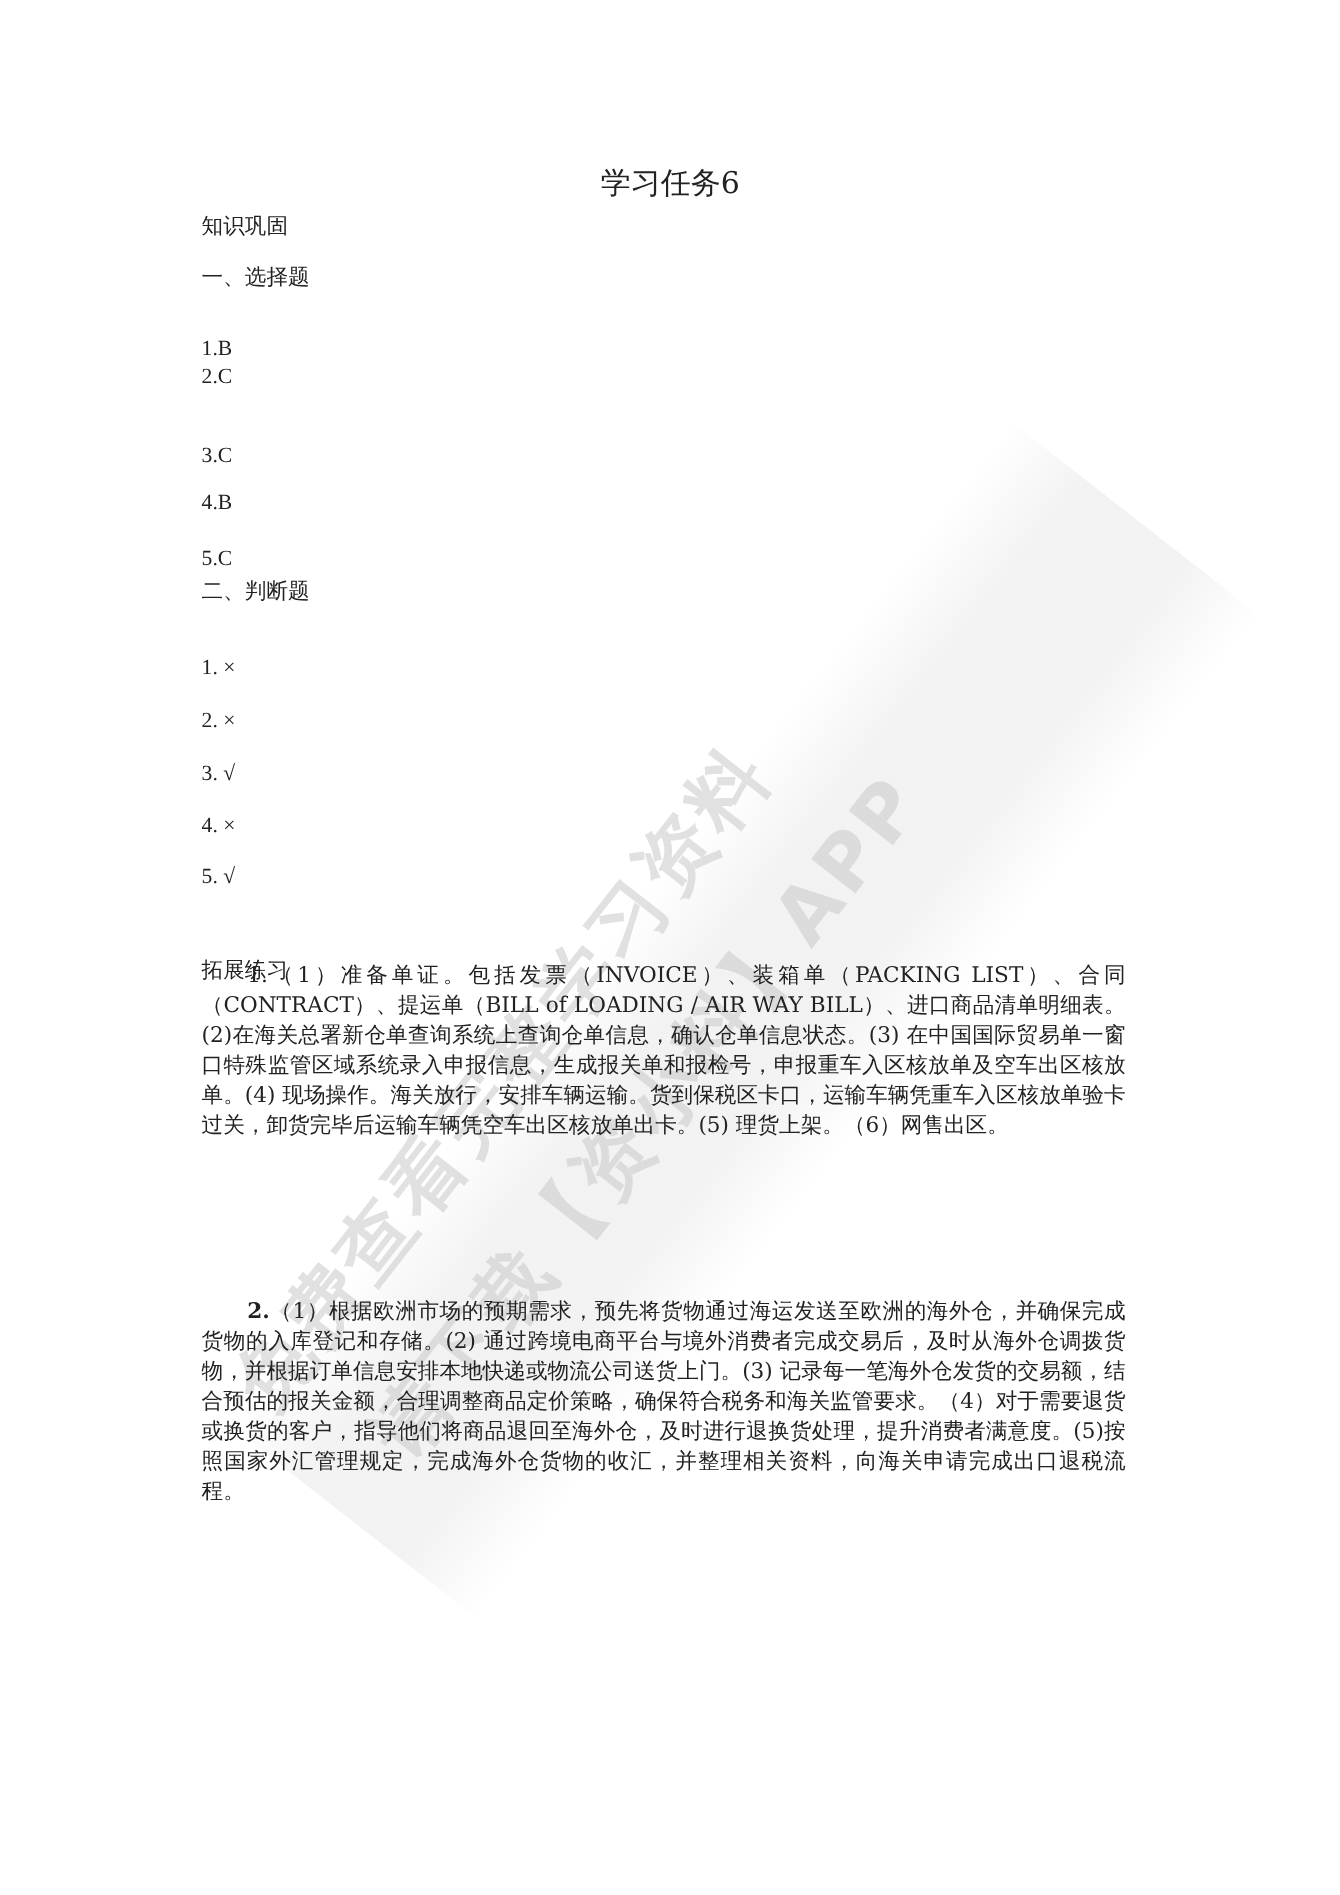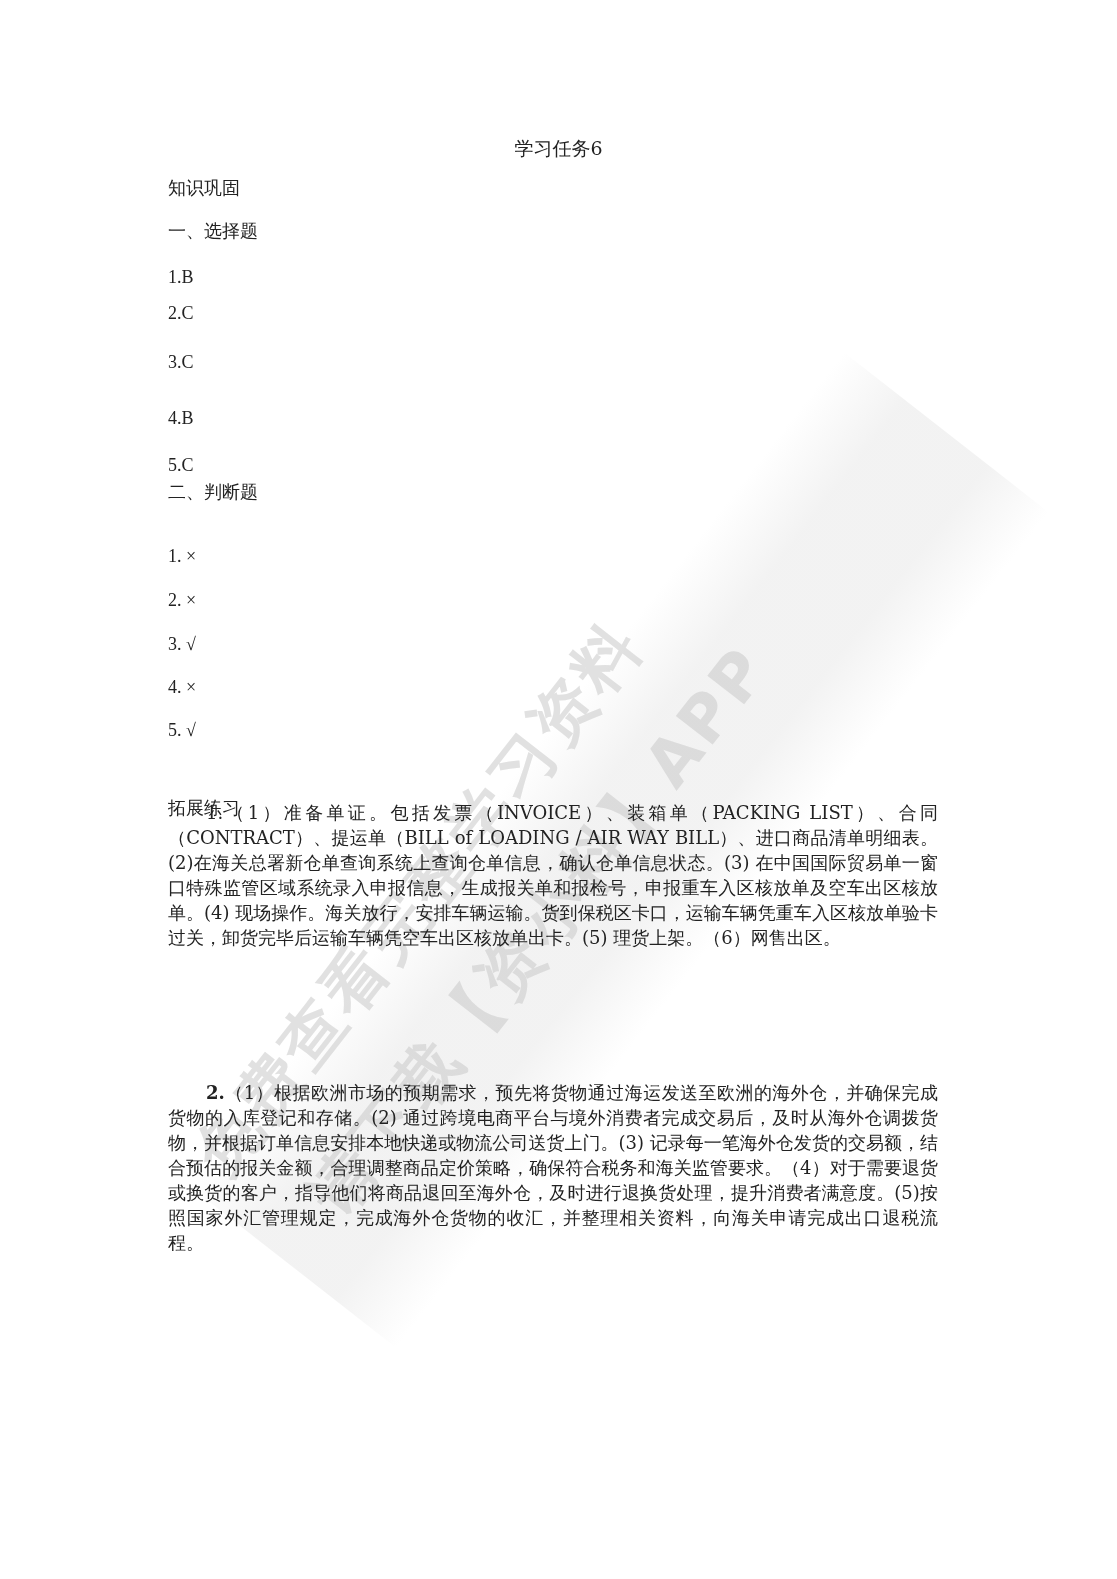--- a/index.html
+++ b/index.html
@@ -21,21 +21,21 @@
     position: absolute; white-space: nowrap;
     font-family: "DejaVu Sans", sans-serif; font-weight: bold;
     color: rgba(200,200,200,0.55); font-size: 64px; letter-spacing: 4px;
     transform: rotate(-52deg); transform-origin: left top;
   }
   .wm-1 { left: 175px; top: 1140px; }
   .wm-2 { left: 290px; top: 1180px; }
   .page { position: relative; z-index: 1; }
   .title {
     position: absolute; left: 0; width: 1117px; top: 136px;
-    text-align: center; font-size: 19px;
+    text-align: center; font-size: 25px;
   }
   .line { position: absolute; left: 168px; font-size: 18px; white-space: nowrap; font-family: Liberation Serif, serif; }
   .para {
     position: absolute; left: 168px; width: 770px;
     font-size: 18px; line-height: 25px; text-align: justify;
   }
   .para .lead { display: inline-block; width: 38px; }
   .para b { font-weight: bold; }
 </style>
 </head>
@@ -47,23 +47,23 @@
   <div class="wm-line wm-2">请下载【资小料】APP</div>
 </div>
 
 <div class="page">
   <div class="title">学习任务6</div>
 
   <div class="line" style="top:176px">知识巩固</div>
 
   <div class="line" style="top:219px">一、选择题</div>
 
-  <div class="line" style="top:267px"><span>1.</span><span>B</span></div>
+  <div class="line" style="top:280px"><span>1.</span><span>B</span></div>
   <div class="line" style="top:303px"><span>2.</span><span>C</span></div>
-  <div class="line" style="top:352px"><span>3.</span><span>C</span></div>
+  <div class="line" style="top:369px"><span>3.</span><span>C</span></div>
   <div class="line" style="top:408px"><span>4.</span><span>B</span></div>
   <div class="line" style="top:455px"><span>5.</span><span>C</span></div>
 
   <div class="line" style="top:480px">二、判断题</div>
 
   <div class="line" style="top:546px"><span>1.</span> <span>×</span></div>
   <div class="line" style="top:590px"><span>2.</span> <span>×</span></div>
   <div class="line" style="top:634px"><span>3.</span> <span>√</span></div>
   <div class="line" style="top:677px"><span>4.</span> <span>×</span></div>
   <div class="line" style="top:720px"><span>5.</span> <span>√</span></div>

